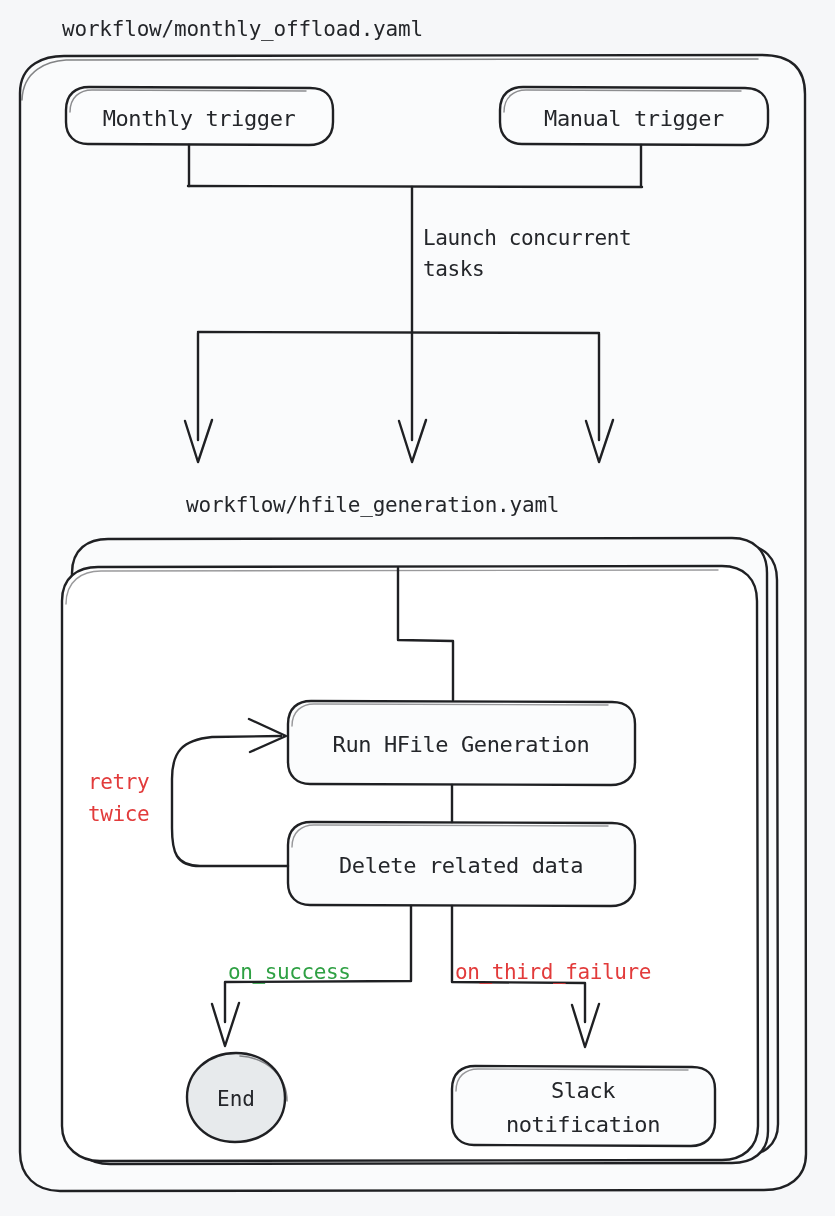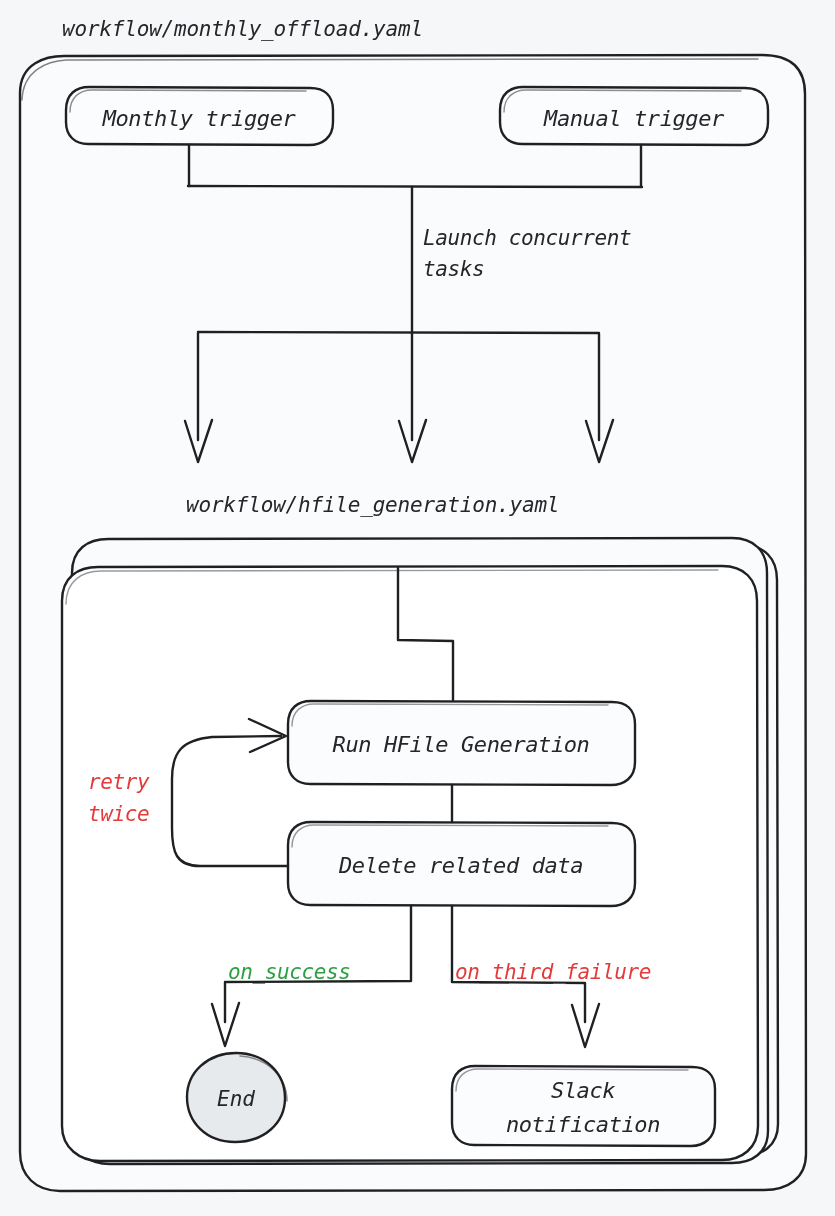--- a/index.html
+++ b/index.html
@@ -10,21 +10,20 @@
   body {
     width: 835px;
     height: 1216px;
     font-family: "DejaVu Sans Mono", "Liberation Mono", monospace;
     overflow: hidden;
   }
   #diagram-root {
     position: relative;
     width: 835px;
     height: 1216px;
-    font-style: italic;
   }
   svg.diagram {
     position: absolute;
     top: 0;
     left: 0;
     width: 835px;
     height: 1216px;
   }
   .stroke {
     fill: none;

